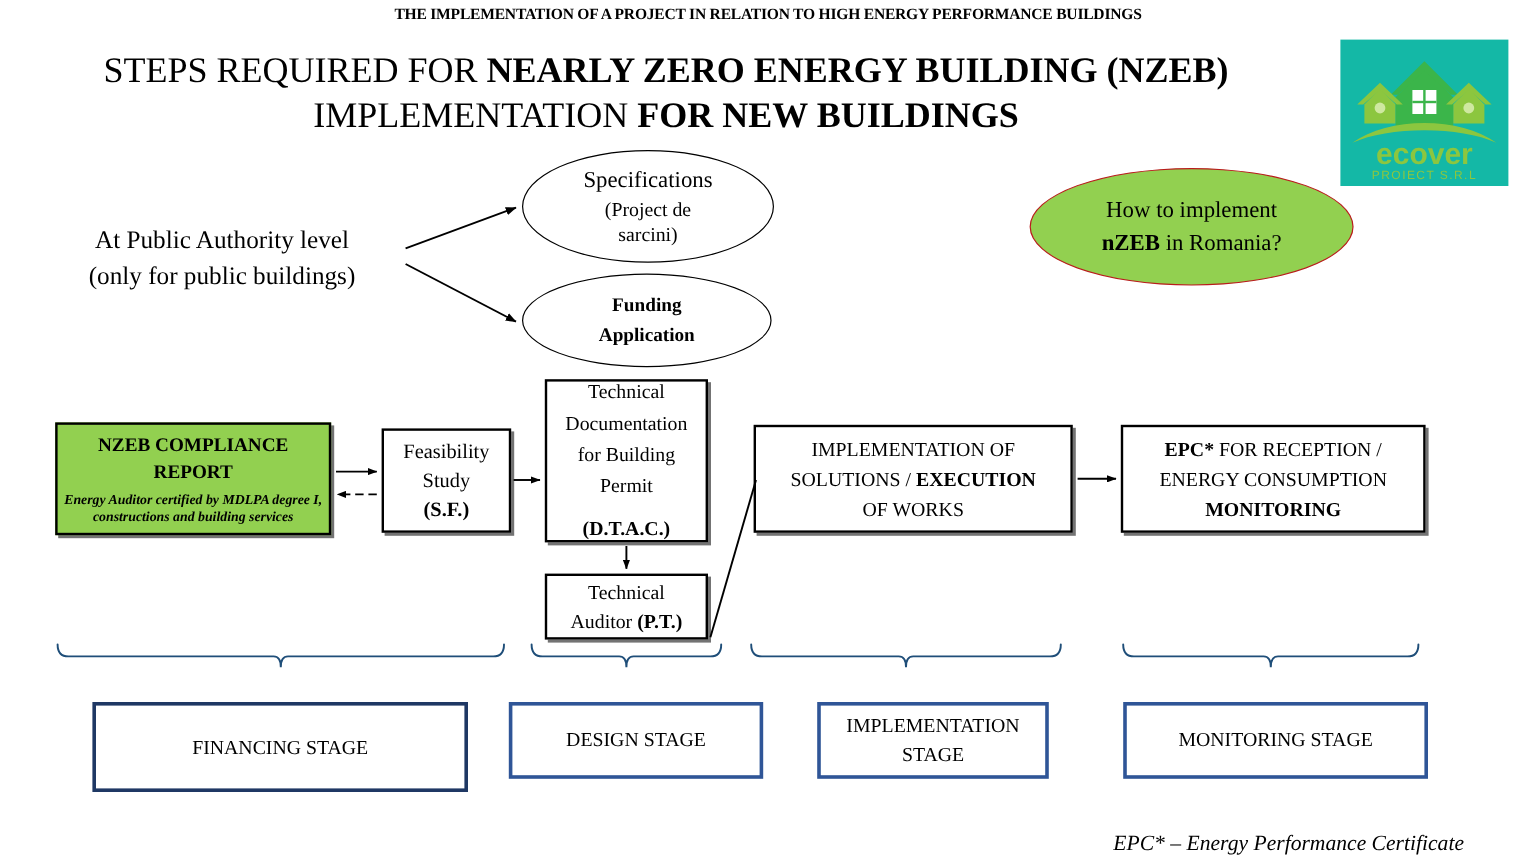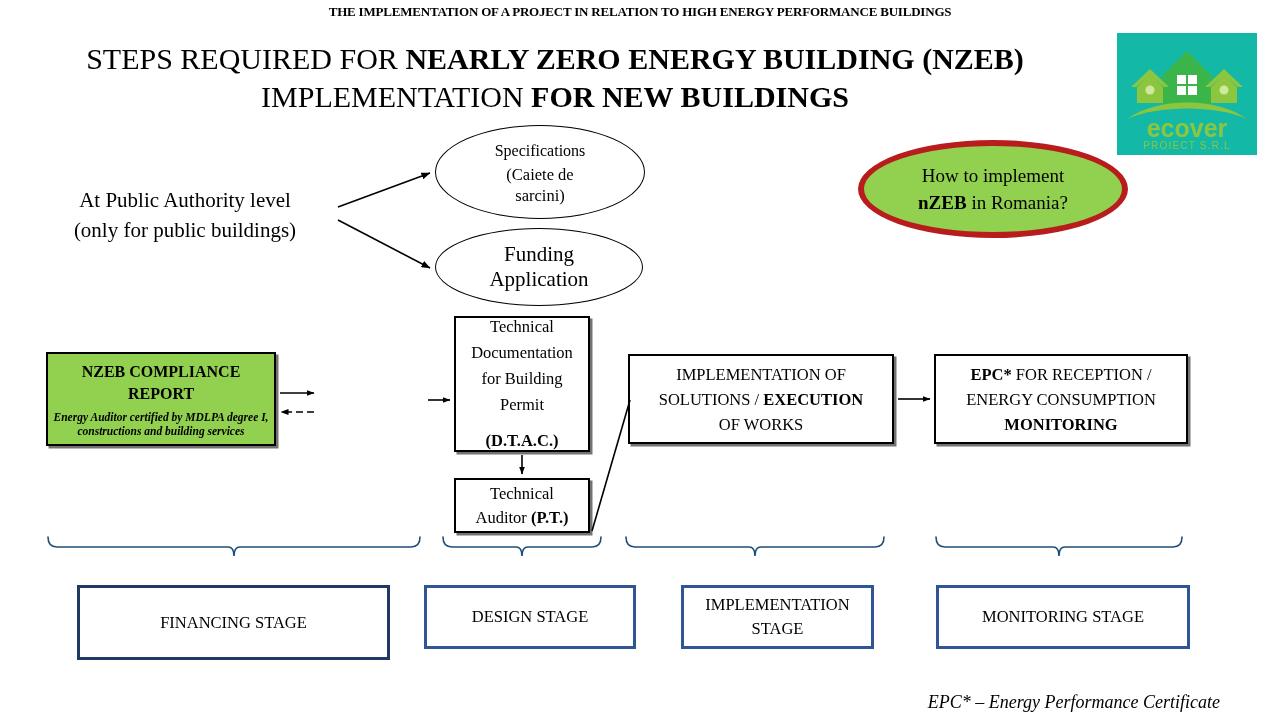--- a/index.html
+++ b/index.html
@@ -59,31 +59,31 @@
     flex-direction: column;
     align-items: center;
     justify-content: center;
     text-align: center;
     box-sizing: border-box;
     background: #ffffff;
   }
   #ellipse-specifications {
     left: 435px; top: 125px; width: 210px; height: 94px;
   }
-  #ellipse-specifications .e-line1 { font-size: 16px; line-height: 26px; }
+  #ellipse-specifications .e-line1 { font-size: 19px; line-height: 26px; }
   #ellipse-specifications .e-line2 { font-size: 16.5px; line-height: 21px; }
   #ellipse-funding {
     left: 435px; top: 228px; width: 208px; height: 78px;
   }
-  #ellipse-funding .e-line1 { font-size: 21px; line-height: 25px; }
+  #ellipse-funding .e-line1 { font-size: 16px; line-height: 25px; font-weight: bold; }
 
   #ellipse-nzeb {
     left: 858px; top: 140px; width: 270px; height: 98px;
     background: #92d050;
-    border: 6px solid #b91c1c;
+    border: 1px solid #b91c1c;
     font-size: 19px;
     line-height: 27px;
   }
 
   
   .flowbox {
     border: 2px solid #000000;
     box-sizing: border-box;
     background: #ffffff;
     display: flex;
@@ -215,21 +215,21 @@
     </svg>
   </div>
 
   <div class="abs" id="authority-text">
     <div>At Public Authority level</div>
     <div>(only for public buildings)</div>
   </div>
 
   <div class="abs ellipse" id="ellipse-specifications">
     <div class="e-line1">Specifications</div>
-    <div class="e-line2">(Caiete de</div>
+    <div class="e-line2">(Project de</div>
     <div class="e-line2">sarcini)</div>
   </div>
 
   <div class="abs ellipse" id="ellipse-funding">
     <div class="e-line1">Funding</div>
     <div class="e-line1">Application</div>
   </div>
 
   <div class="abs ellipse" id="ellipse-nzeb">
     <div>How to implement</div>
@@ -240,20 +240,27 @@
 
   <div class="abs flowbox" id="box-nzeb-report">
     <div class="inner">
       <div class="title">NZEB COMPLIANCE</div>
       <div class="title">REPORT</div>
       <div class="sub">Energy Auditor certified by MDLPA degree I,</div>
       <div class="sub" style="margin-top:0">constructions and building services</div>
     </div>
   </div>
 
+  <div class="abs flowbox" id="box-feasibility">
+    <div class="inner">
+      <div>Feasibility</div>
+      <div>Study</div>
+      <div><b>(S.F.)</b></div>
+    </div>
+  </div>
 
   <div class="abs flowbox" id="box-dtac">
     <div class="inner">
       <div>Technical</div>
       <div>Documentation</div>
       <div>for Building</div>
       <div>Permit</div>
       <b class="code">(D.T.A.C.)</b>
     </div>
   </div>

